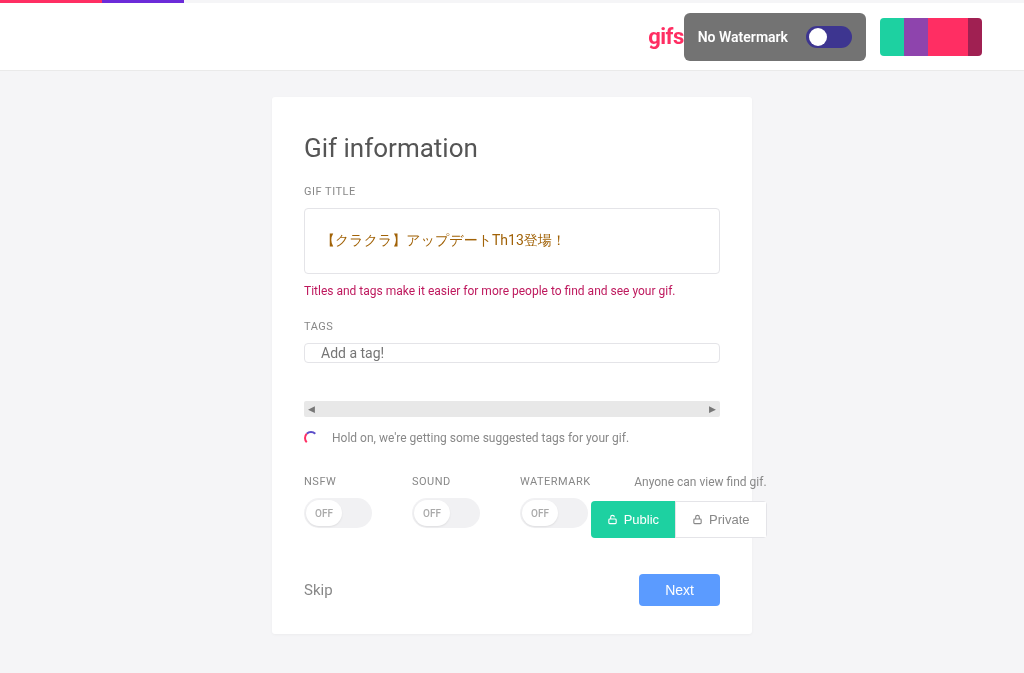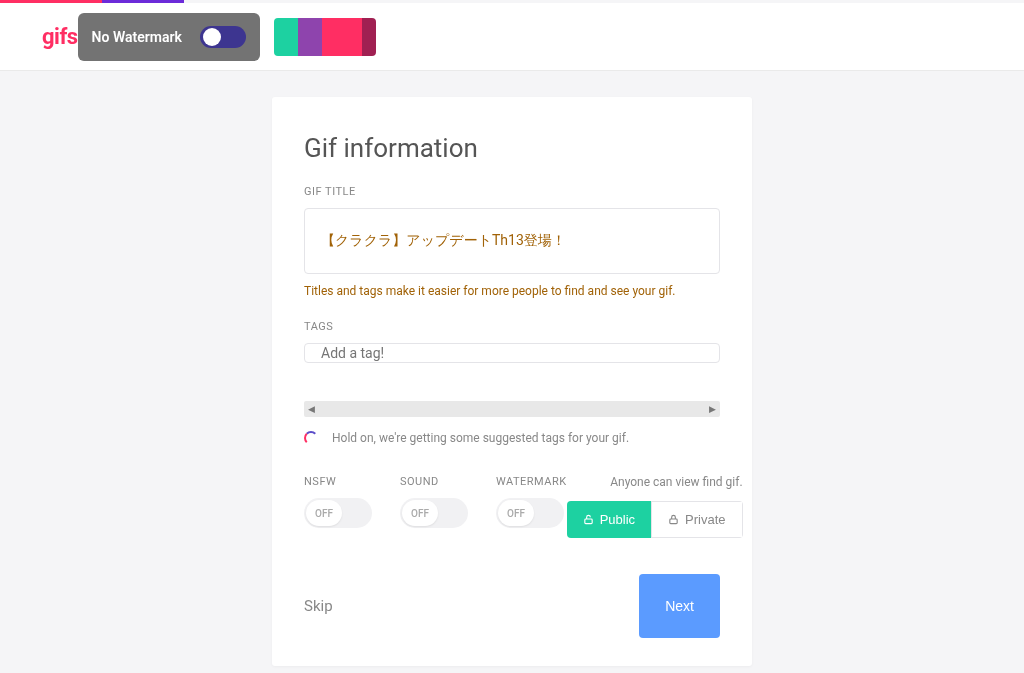--- a/index.html
+++ b/index.html
@@ -19,21 +19,21 @@
     .top-accent {
       height: 3px;
       background: linear-gradient(to right, #ff2e63 0%, #ff2e63 10%, #6c2bd9 10%, #6c2bd9 18%, transparent 18%);
     }
     
     .header {
       background: #ffffff;
       height: 68px;
       display: flex;
       align-items: center;
-      justify-content: flex-start;
+      justify-content: flex-end;
       padding: 0 42px;
       border-bottom: 1px solid #eaeaea;
     }
     
     .logo {
       color: #ff2e63;
       font-size: 22px;
       font-weight: 700;
       letter-spacing: -0.5px;
     }
@@ -125,21 +125,21 @@
       outline: none;
       font-family: inherit;
     }
     
     .text-input::placeholder {
       color: #aaa;
     }
     
     .helper-text {
       font-size: 12px;
-      color: #a16207;
+      color: #be185d;
       margin-top: 10px;
       margin-bottom: 22px;
     }
     
     .tags-input {
       width: 100%;
       padding: 1px 16px;
       border: 1px solid #e4e4e8;
       border-radius: 4px;
       font-size: 14px;
@@ -190,21 +190,21 @@
     
     .toggles-row {
       display: flex;
       justify-content: space-between;
       align-items: flex-start;
       margin-bottom: 36px;
     }
     
     .toggles-left {
       display: flex;
-      gap: 28px;
+      gap: 40px;
     }
     
     .toggle-group {
       display: flex;
       flex-direction: column;
       gap: 10px;
     }
     
     .toggle-label {
       font-size: 11px;
@@ -287,21 +287,21 @@
     .skip-link {
       color: #888;
       font-size: 15px;
       cursor: pointer;
     }
     
     .btn-next {
       background: #5b9bff;
       color: #fff;
       border: none;
-      padding: 24px 26px;
+      padding: 8px 26px;
       font-size: 14px;
       border-radius: 4px;
       cursor: pointer;
       font-weight: 500;
     }
     
     .icon-svg {
       width: 11px;
       height: 11px;
     }

